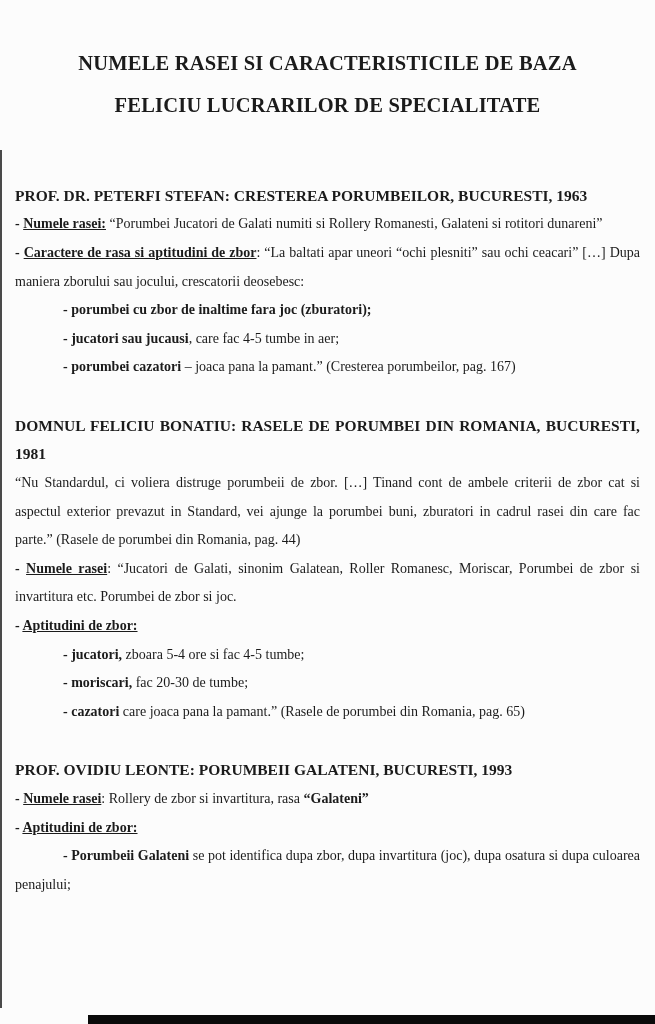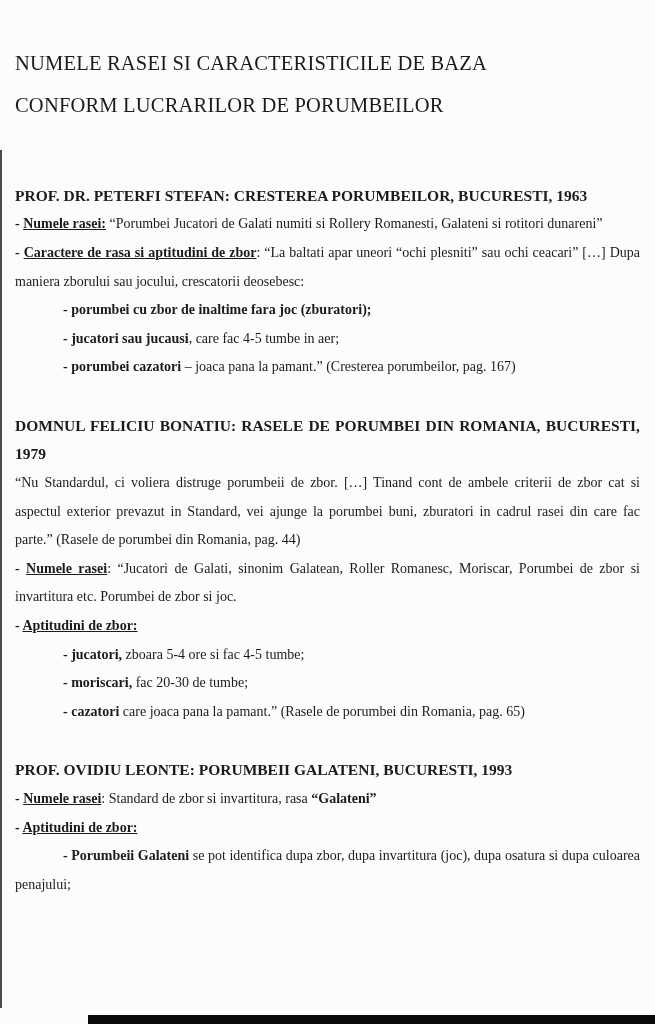--- a/index.html
+++ b/index.html
@@ -11,22 +11,22 @@
   body{
     width:655px;height:1024px;
     position:relative;
     background:var(--paper);
     color:var(--ink);
     font-family:"Liberation Serif","DejaVu Serif",serif;
     overflow:hidden;
   }
   .page{padding:28px 15px 0 15px;}
   .title{
-    text-align:left;
-    font-weight:normal;
+    text-align:center;
+    font-weight:bold;
     font-size:20.5px;
     line-height:42px;
     letter-spacing:0.2px;
     margin-bottom:56px;
   }
   .section{margin-top:30px;}
   .section:first-child{margin-top:12px;}
   .heading{
     margin:0;
     font-size:15.5px;
@@ -52,43 +52,43 @@
     position:absolute;left:88px;right:0;bottom:0;height:9px;
     background:var(--artifact);
   }
 </style>
 </head>
 <body>
 
 <div class="page">
   <h1 class="title">
     <div>NUMELE RASEI SI CARACTERISTICILE DE BAZA</div>
-    <div>CONFORM LUCRARILOR DE PORUMBEILOR</div>
+    <div>FELICIU LUCRARILOR DE SPECIALITATE</div>
   </h1>
   <div>
       <section class="section">
         <h2 class="heading">PROF. DR. PETERFI STEFAN: CRESTEREA PORUMBEILOR, BUCURESTI, 1963</h2>
         <p class="para"><span class="b">- </span><span class="b u">Numele rasei:</span><span> “Porumbei Jucatori de Galati numiti si Rollery Romanesti, Galateni si rotitori dunareni”</span></p>
         <p class="para"><span class="b">- </span><span class="b u">Caractere de rasa si aptitudini de zbor</span><span>: “La baltati apar uneori “ochi plesniti” sau ochi ceacari” […] Dupa maniera zborului sau jocului, crescatorii deosebesc:</span></p>
         <p class="para indent"><span class="b">- porumbei cu zbor de inaltime fara joc (zburatori);</span></p>
         <p class="para indent"><span class="b">- jucatori sau jucausi</span><span>, care fac 4-5 tumbe in aer;</span></p>
         <p class="para indent"><span class="b">- porumbei cazatori</span><span> – joaca pana la pamant.” (Cresterea porumbeilor, pag. 167)</span></p>
       </section>
       <section class="section">
-        <h2 class="heading">DOMNUL FELICIU BONATIU: RASELE DE PORUMBEI DIN ROMANIA, BUCURESTI, 1979</h2>
+        <h2 class="heading">DOMNUL FELICIU BONATIU: RASELE DE PORUMBEI DIN ROMANIA, BUCURESTI, 1981</h2>
         <p class="para"><span>“Nu Standardul, ci voliera distruge porumbeii de zbor. […] Tinand cont de ambele criterii de zbor cat si aspectul exterior prevazut in Standard, vei ajunge la porumbei buni, zburatori in cadrul rasei din care fac parte.” (Rasele de porumbei din Romania, pag. 44)</span></p>
         <p class="para"><span class="b">- </span><span class="b u">Numele rasei</span><span>: “Jucatori de Galati, sinonim Galatean, Roller Romanesc, Moriscar, Porumbei de zbor si invartitura etc. Porumbei de zbor si joc.</span></p>
         <p class="para"><span class="b">- </span><span class="b u">Aptitudini de zbor:</span></p>
         <p class="para indent"><span class="b">- jucatori,</span><span> zboara 5-4 ore si fac 4-5 tumbe;</span></p>
         <p class="para indent"><span class="b">- moriscari,</span><span> fac 20-30 de tumbe;</span></p>
         <p class="para indent"><span class="b">- cazatori</span><span> care joaca pana la pamant.” (Rasele de porumbei din Romania, pag. 65)</span></p>
       </section>
       <section class="section">
         <h2 class="heading">PROF. OVIDIU LEONTE: PORUMBEII GALATENI, BUCURESTI, 1993</h2>
-        <p class="para"><span class="b">- </span><span class="b u">Numele rasei</span><span>: Standard de zbor si invartitura, rasa </span><span class="b">“Galateni”</span></p>
+        <p class="para"><span class="b">- </span><span class="b u">Numele rasei</span><span>: Rollery de zbor si invartitura, rasa </span><span class="b">“Galateni”</span></p>
         <p class="para"><span class="b">- </span><span class="b u">Aptitudini de zbor:</span></p>
         <p class="para indent"><span class="b">- Porumbeii Galateni</span><span>  se pot identifica dupa zbor, dupa invartitura (joc), dupa osatura si dupa culoarea penajului;</span></p>
       </section>
     </div>
 </div>
 
 <div class="edge-line"></div>
 <div class="bottom-bar"></div>
 
 </body></html>

